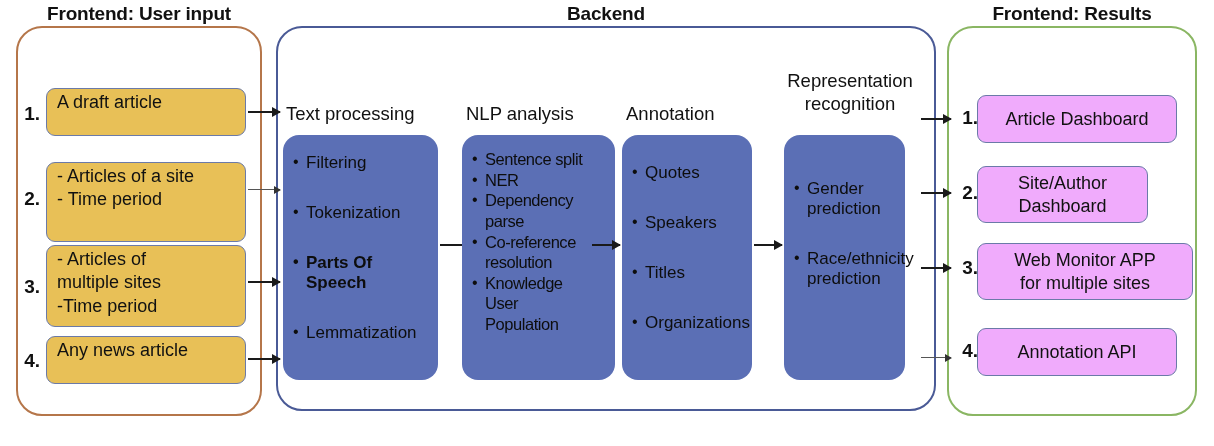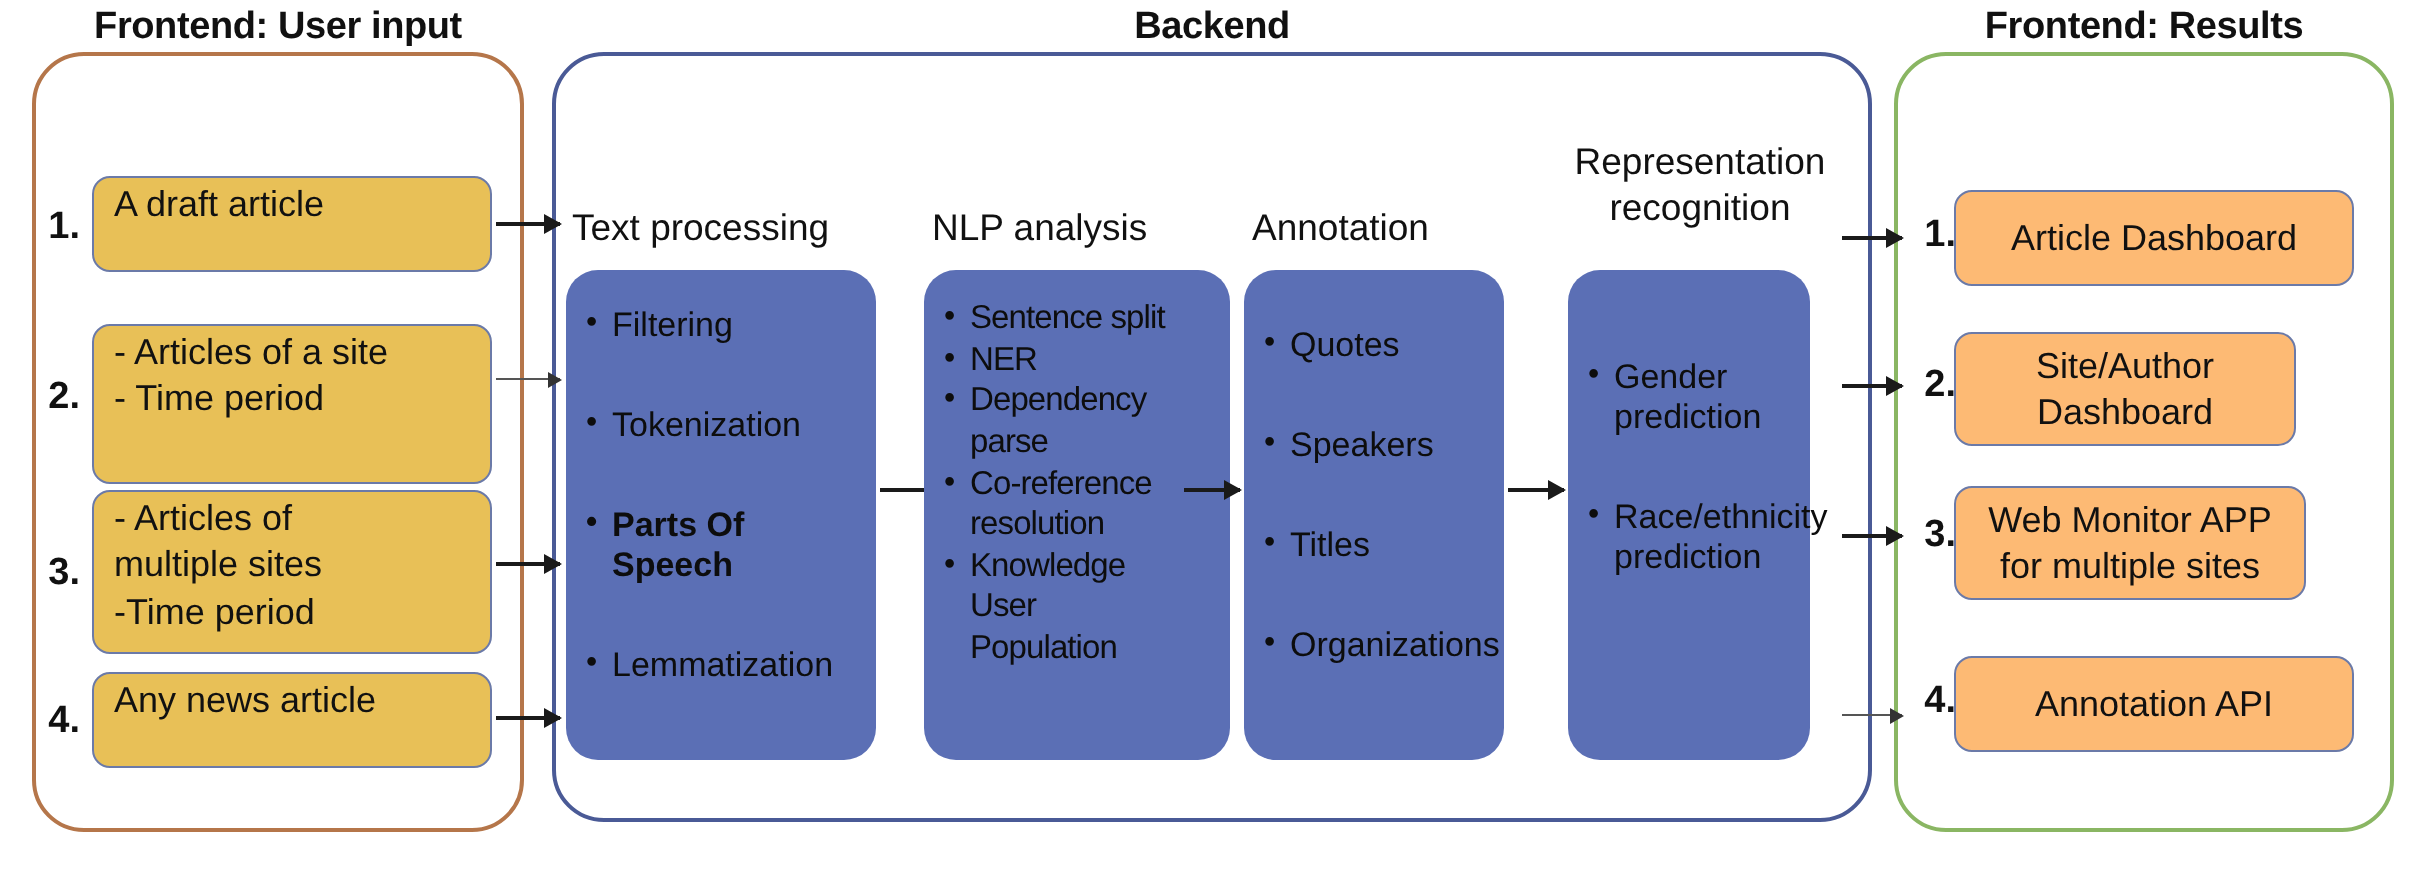--- a/index.html
+++ b/index.html
@@ -110,21 +110,21 @@
   }
   
   .blue-box.dense li { margin-bottom: 0px; font-size: 16.5px; line-height: 1.25; }
   .blue-box.dense { font-stretch: condensed; }
   .blue-box.dense li { letter-spacing: -0.45px; }
   .blue-box.spaced2 li { margin-bottom: 30px; }
 
   
   .green-box {
     position: absolute;
-    background: #fdba74;
+    background: #f0abfc;
     border: 1.6px solid #6b7aa8;
     border-radius: 9px;
     box-sizing: border-box;
     display: flex;
     flex-direction: column;
     align-items: center;
     justify-content: center;
   }
   .green-box .line {
     font-size: 18px;
@@ -257,21 +257,21 @@
     <div class="line">Article Dashboard</div>
   </div>
 
   <div class="num-label" style="left:952px; top:182px;">2.</div>
   <div class="green-box" style="left:977px; top:166px; width:171px; height:57px;">
     <div class="line">Site/Author</div>
     <div class="line">Dashboard</div>
   </div>
 
   <div class="num-label" style="left:952px; top:257px;">3.</div>
-  <div class="green-box" style="left:977px; top:243px; width:176px; height:57px;">
+  <div class="green-box" style="left:977px; top:243px; width:216px; height:57px;">
     <div class="line">Web Monitor APP</div>
     <div class="line">for multiple sites</div>
   </div>
 
   <div class="num-label" style="left:952px; top:340px;">4.</div>
   <div class="green-box" style="left:977px; top:328px; width:200px; height:48px;">
     <div class="line">Annotation API</div>
   </div>
 
 </div>

